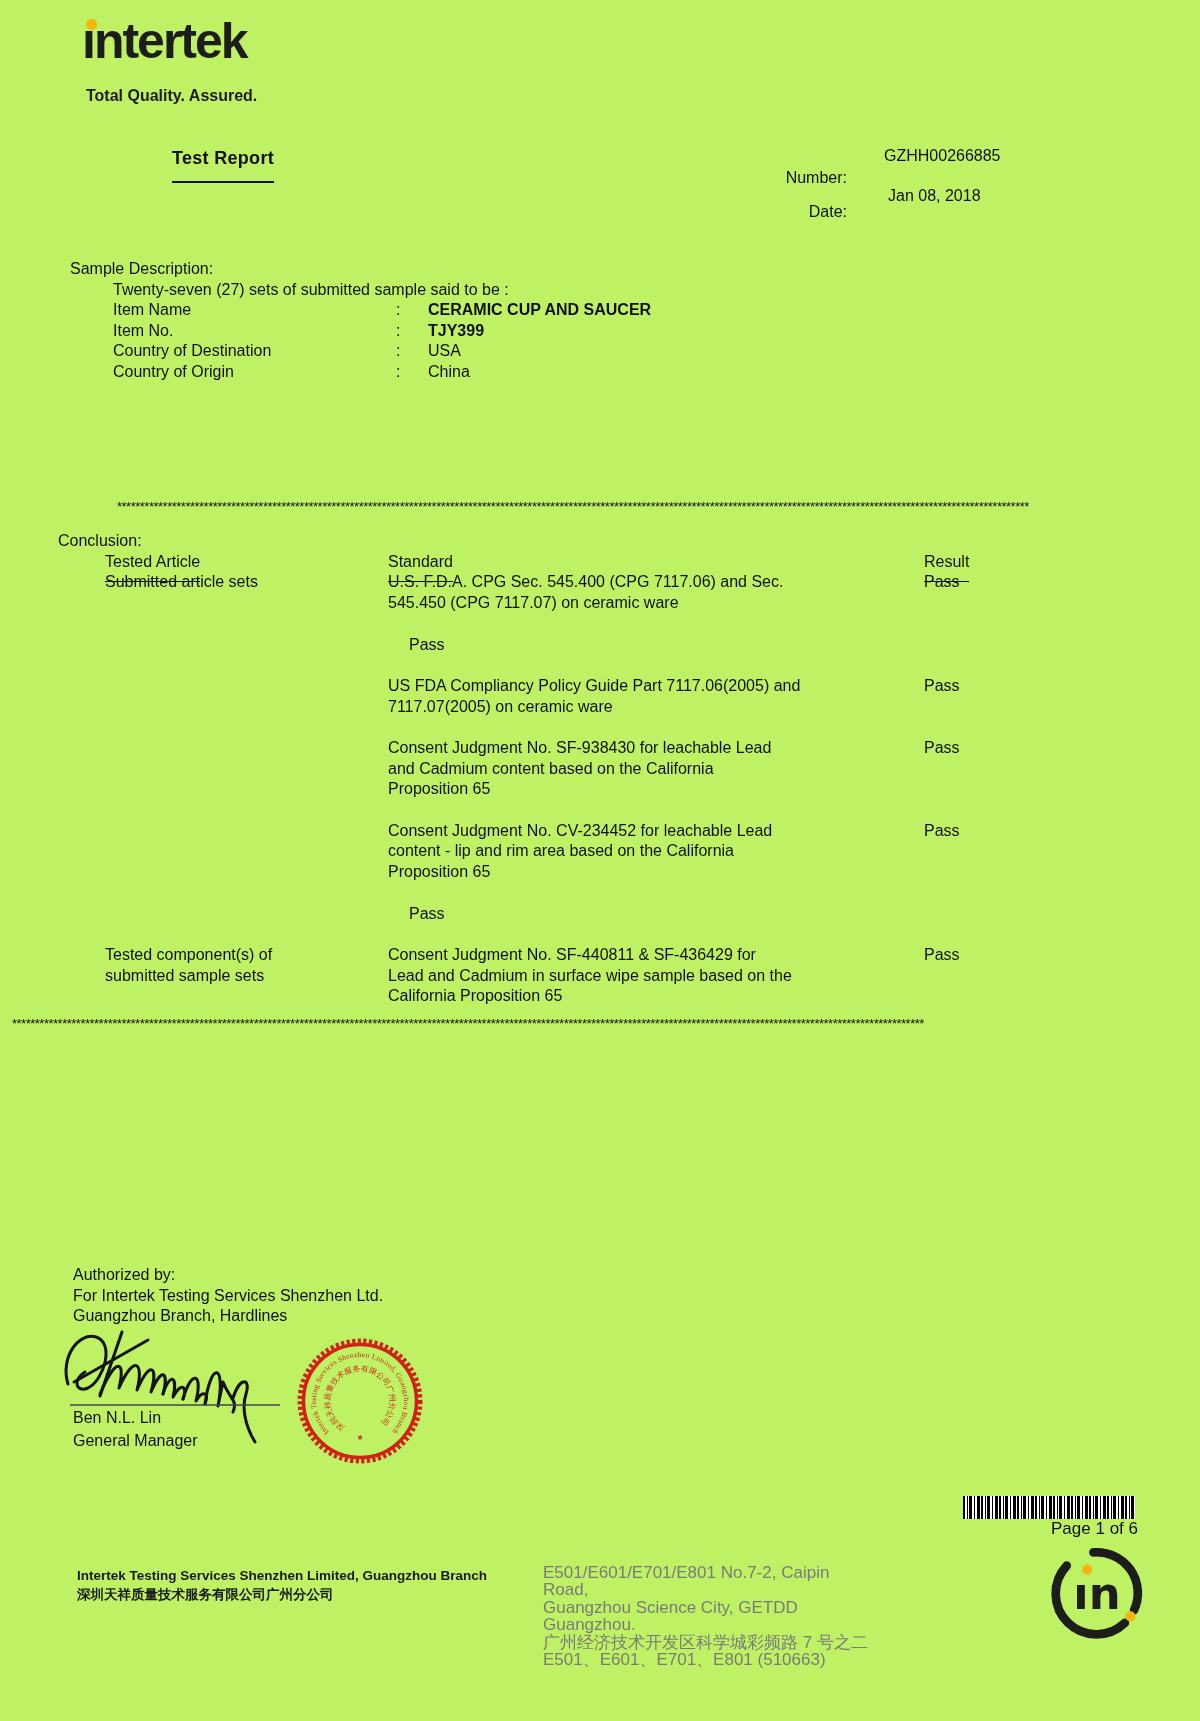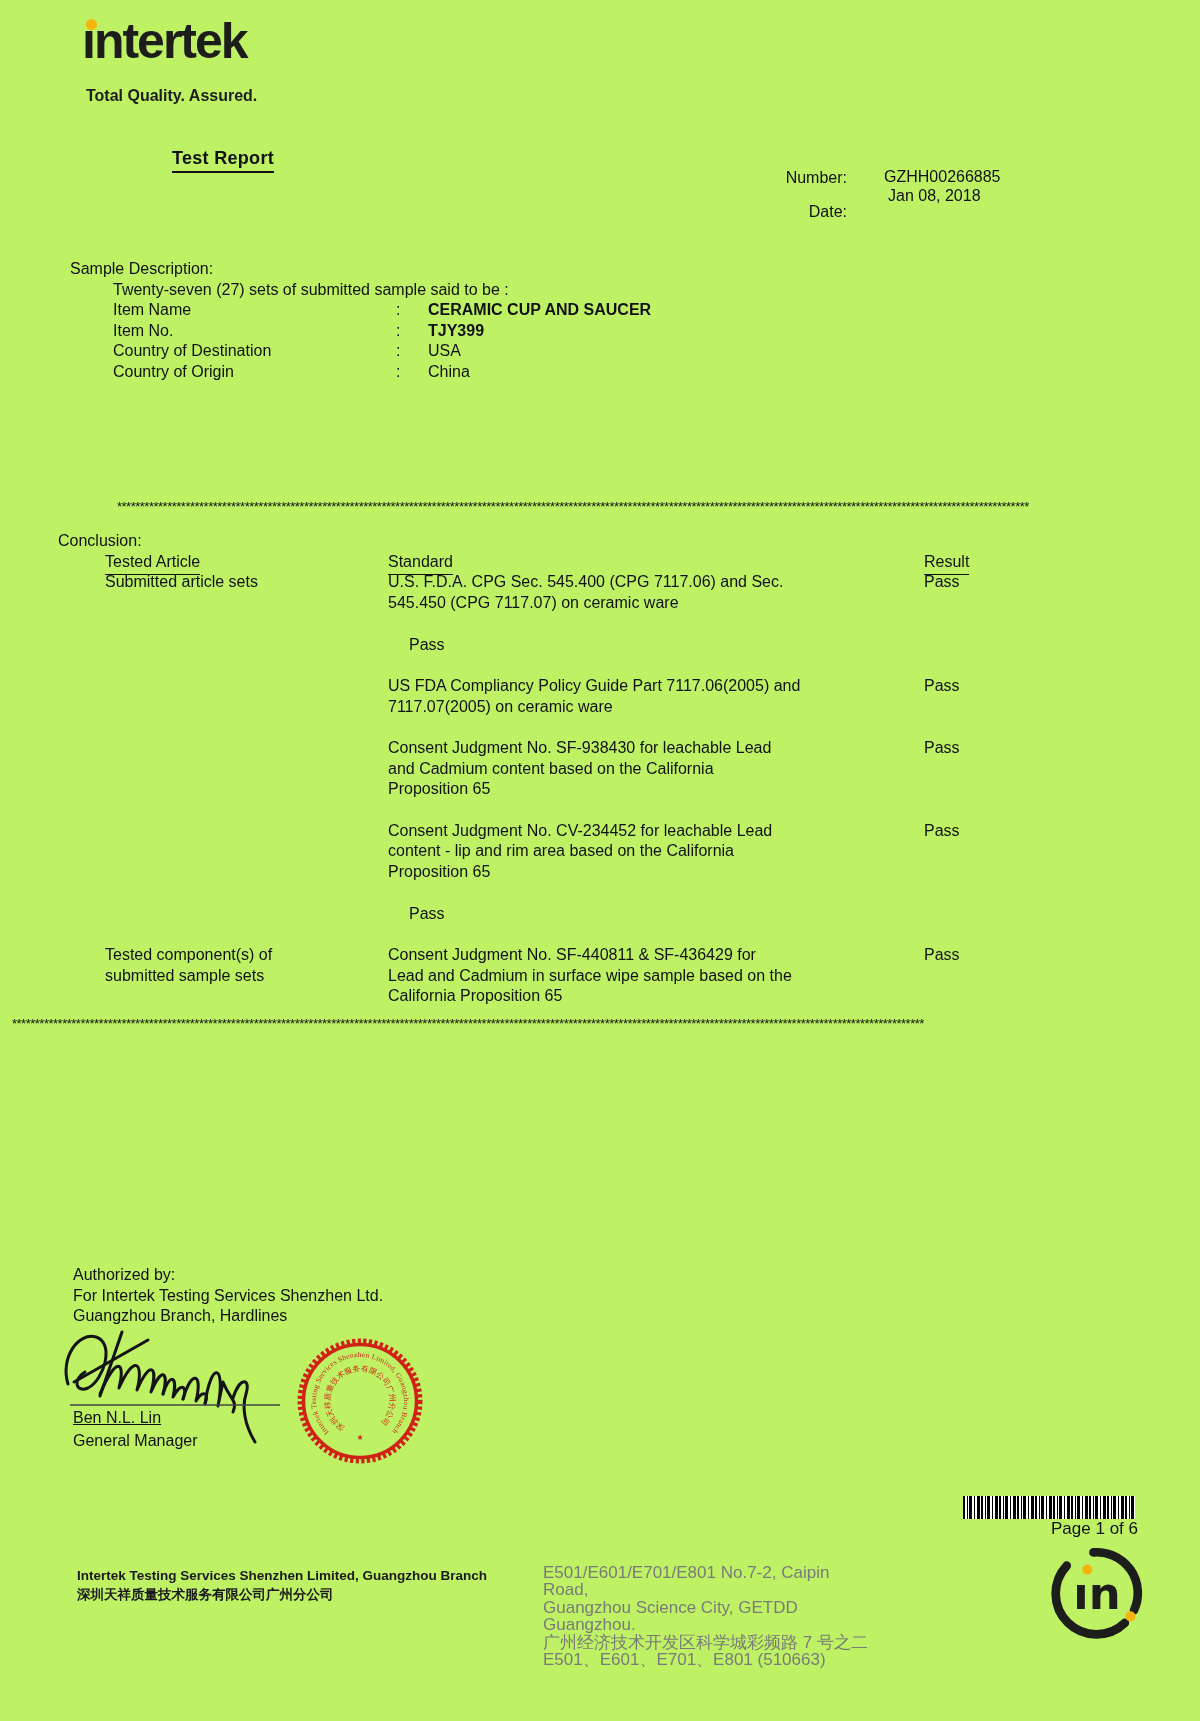--- a/index.html
+++ b/index.html
@@ -10,25 +10,25 @@
   }
   .abs { position:absolute; }
 
   
   #logo-word { left:82px; top:12px; font-size:50px; font-weight:bold; letter-spacing:-2px; color:#1d1d1b; }
   #logo-dot { position:absolute; left:4px; top:7px; width:11px; height:11px; border-radius:50%; background:#f6b40e; }
   #logo-tagline { left:86px; top:87px; font-size:16px; font-weight:bold; color:#1d1d1b; }
 
   
   #report-title { left:172px; top:148px; font-size:18px; font-weight:bold; letter-spacing:.3px;
-                  border-bottom:2px solid #111; padding-bottom:2px; }
+                  border-bottom:2px solid #111; padding-bottom:12px; }
   .hdr-label { font-size:16px; width:147px; text-align:right;margin-top:16px; }
   .hdr-value { font-size:16px; }
   #number-label { left:700px; top:153px; }
-  #number-value { left:884px; top:168px; }
+  #number-value { left:884px; top:147px; }
   #date-label   { left:700px; top:187px; }
   #date-value   { left:888px; top:187px; }
 
   
   #sample { left:70px; top:222px; font-size:16px; line-height:20.6px; width:900px;margin-top:37px; }
   #sample .indent { margin-left:43px; }
   .field { display:flex; margin-left:43px; }
   .f-label { width:283px; flex:none; }
   .f-colon { width:32px; flex:none; }
   .bold { font-weight:bold; }
@@ -39,27 +39,27 @@
 
   
   #conclusion { left:0; top:531px; width:1200px; font-size:16px; line-height:20.7px; }
   #conclusion-heading { margin-left:58px; }
   #ctable { margin-left:105px; }
   .trow { display:flex; align-items:flex-start; }
   .c-article { width:283px; flex:none; white-space:pre-line; }
   .c-standard { width:515px; flex:none; white-space:pre-line; }
   .c-result { margin-left:21px; flex:none; }
   .gap { margin-bottom:20.7px; }
-  .uline { border-bottom:1.5px solid #111; padding-bottom:4px; }
+  .uline { border-bottom:1.5px solid #111; padding-bottom:11px; }
   #sep2 { margin-left:12px; margin-top:7px; }
 
   
   #auth { left:73px; top:1265px; font-size:16px; line-height:20.7px; }
   #signature-svg { left:58px; top:1320px; }
-  #signer-name { left:73px; top:1409px; font-size:16px;text-decoration:underline; }
+  #signer-name { left:73px; top:1409px; font-size:16px; }
   #signer-title { left:73px; top:1432px; font-size:16px; }
   #stamp-svg { left:295px; top:1336px; }
 
   
   #barcode { left:963px; top:1496px; width:172px; height:23px;
      background:repeating-linear-gradient(90deg,#000 0 2px,#fff 2px 4px,#000 4px 5px,#fff 5px 6px,#000 6px 9px,#fff 9px 11px,#000 11px 12px,#fff 12px 14px,#000 14px 17px,#fff 17px 18px); }
   #page-num { left:1020px; top:1519px; width:118px; text-align:right; font-size:17px; }
 
   
   .ft { font-size:17px; line-height:17.4px; }

